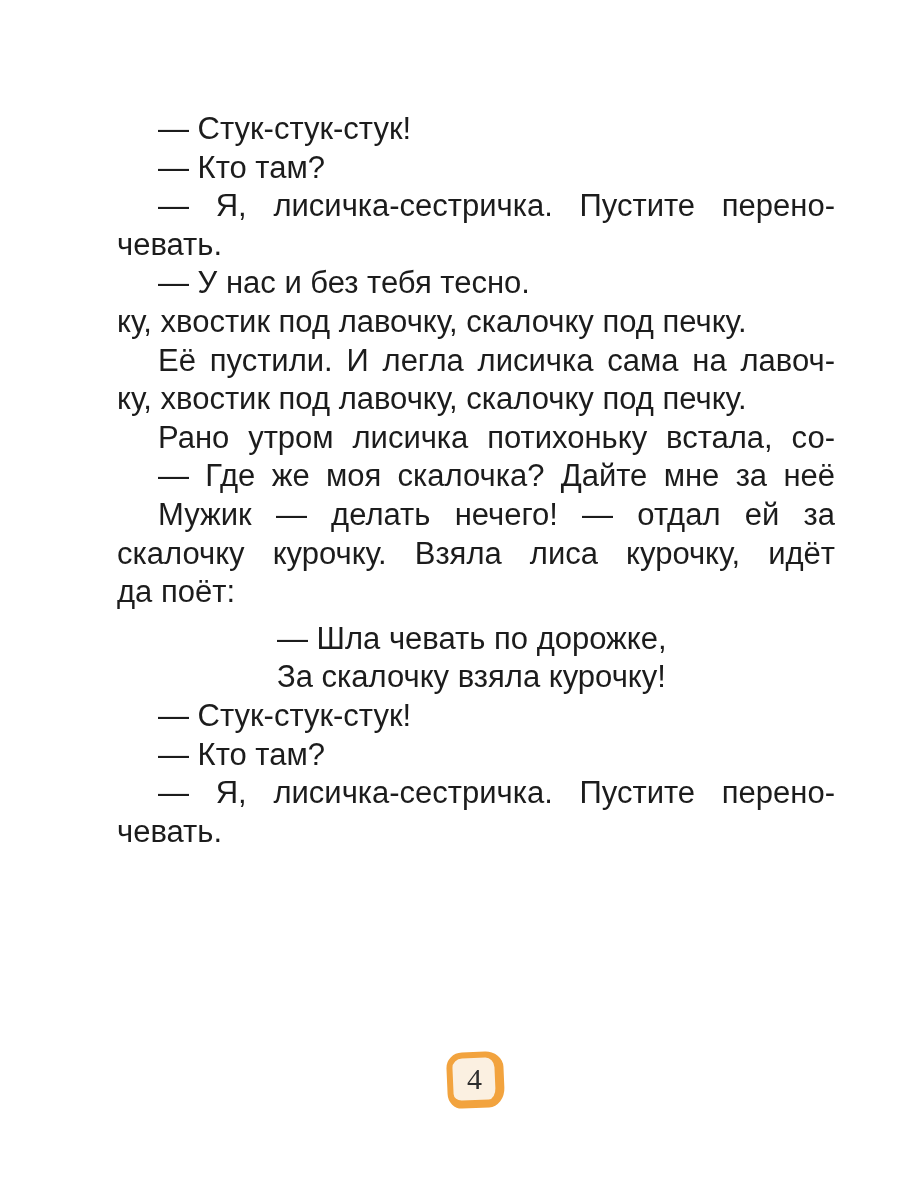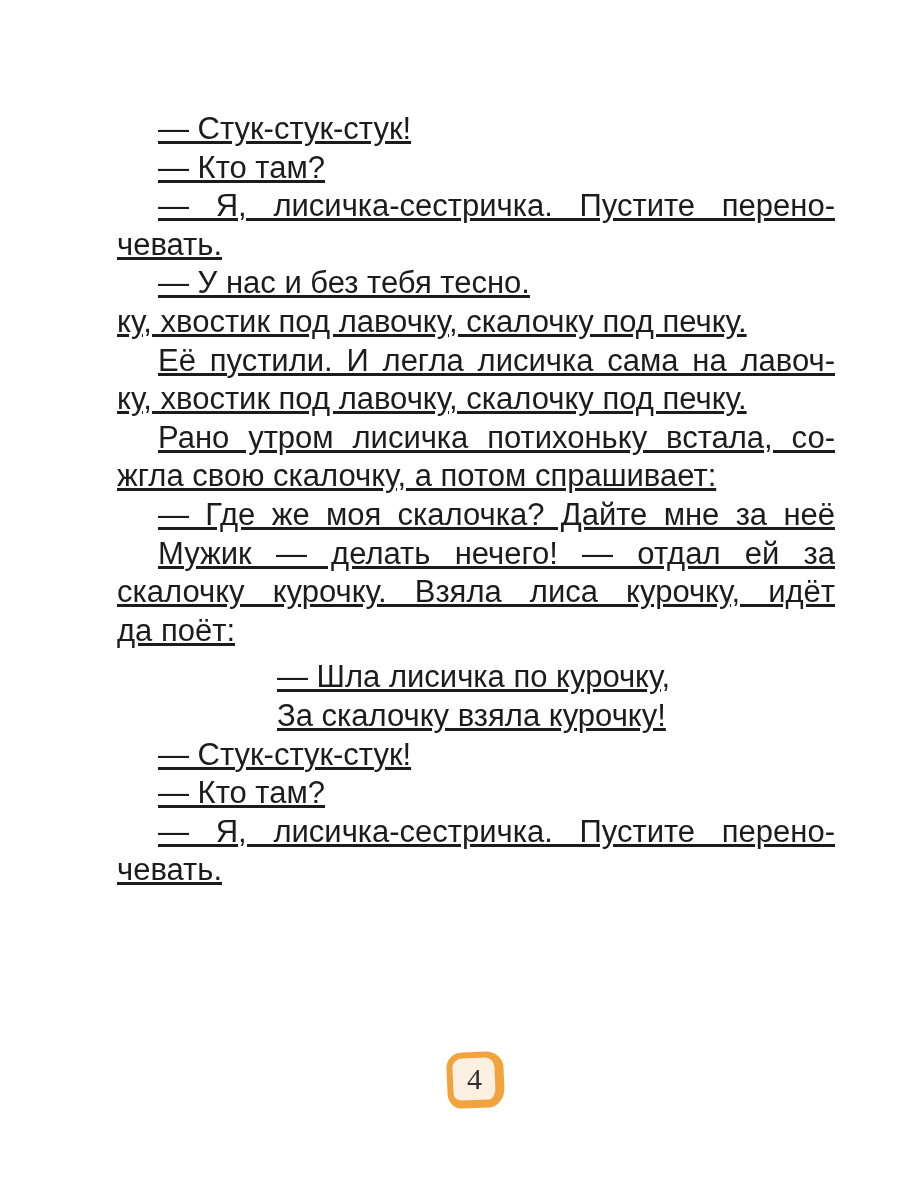--- a/index.html
+++ b/index.html
@@ -21,21 +21,20 @@
     top: 110px;
     width: 718px;
     font-size: 31px;
     line-height: 38.6px;
     color: #1c1c1c;
     letter-spacing: 0px;
   }
   .line {
     min-height: 38.6px;
     white-space: normal;
-    text-decoration: underline;
   }
   .line.para { text-indent: 41px; }
   .line.cont { text-indent: 0; }
   .line.verse { margin-left: 160px; }
   .line.gap { margin-top: 8px; }
   .line.stretch {
     text-align: justify;
     text-align-last: justify;
   }
   .page-number-badge {
@@ -66,26 +65,25 @@
   <div class="story-text" style="color: rgb(28, 28, 28);">
       <div class="line para">— Стук-стук-стук!</div>
       <div class="line para">— Кто там?</div>
       <div class="line para stretch">— Я, лисичка-сестричка. Пустите перено-</div>
       <div class="line cont">чевать.</div>
       <div class="line para">— У нас и без тебя тесно.</div>
       <div class="line cont">ку, хвостик под лавочку, скалочку под печку.</div>
       <div class="line para stretch">Её пустили. И легла лисичка сама на лавоч-</div>
       <div class="line cont">ку, хвостик под лавочку, скалочку под печку.</div>
       <div class="line para stretch">Рано утром лисичка потихоньку встала, со-</div>
-      <div class="line cont">жгла свою скалочку, а потом спрашивает:</div>
       <div class="line para stretch">— Где же моя скалочка? Дайте мне за неё</div>
       <div class="line para stretch">Мужик — делать нечего! — отдал ей за</div>
       <div class="line cont stretch">скалочку курочку. Взяла лиса курочку, идёт</div>
       <div class="line cont">да поёт:</div>
-      <div class="line verse gap">— Шла лисичка по курочку,</div>
+      <div class="line verse gap">— Шла чевать по дорожке,</div>
       <div class="line verse">За скалочку взяла курочку!</div>
       <div class="line para">— Стук-стук-стук!</div>
       <div class="line para">— Кто там?</div>
       <div class="line para stretch">— Я, лисичка-сестричка. Пустите перено-</div>
       <div class="line cont">чевать.</div>
     </div>
   <div class="page-number-badge" style="border-color: rgb(242, 163, 62); background: rgb(251, 240, 225);">
     <span class="num" style="color: rgb(46, 46, 46);">4</span>
   </div>
 </div>

